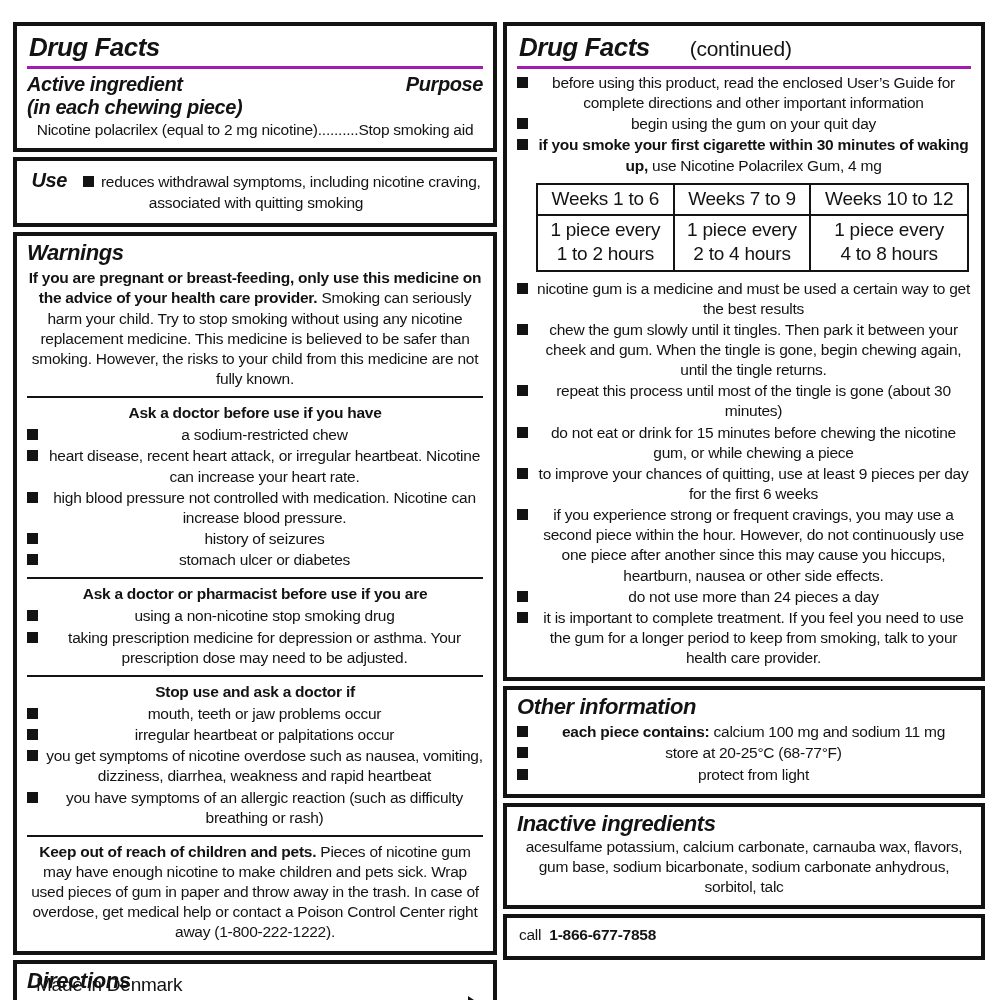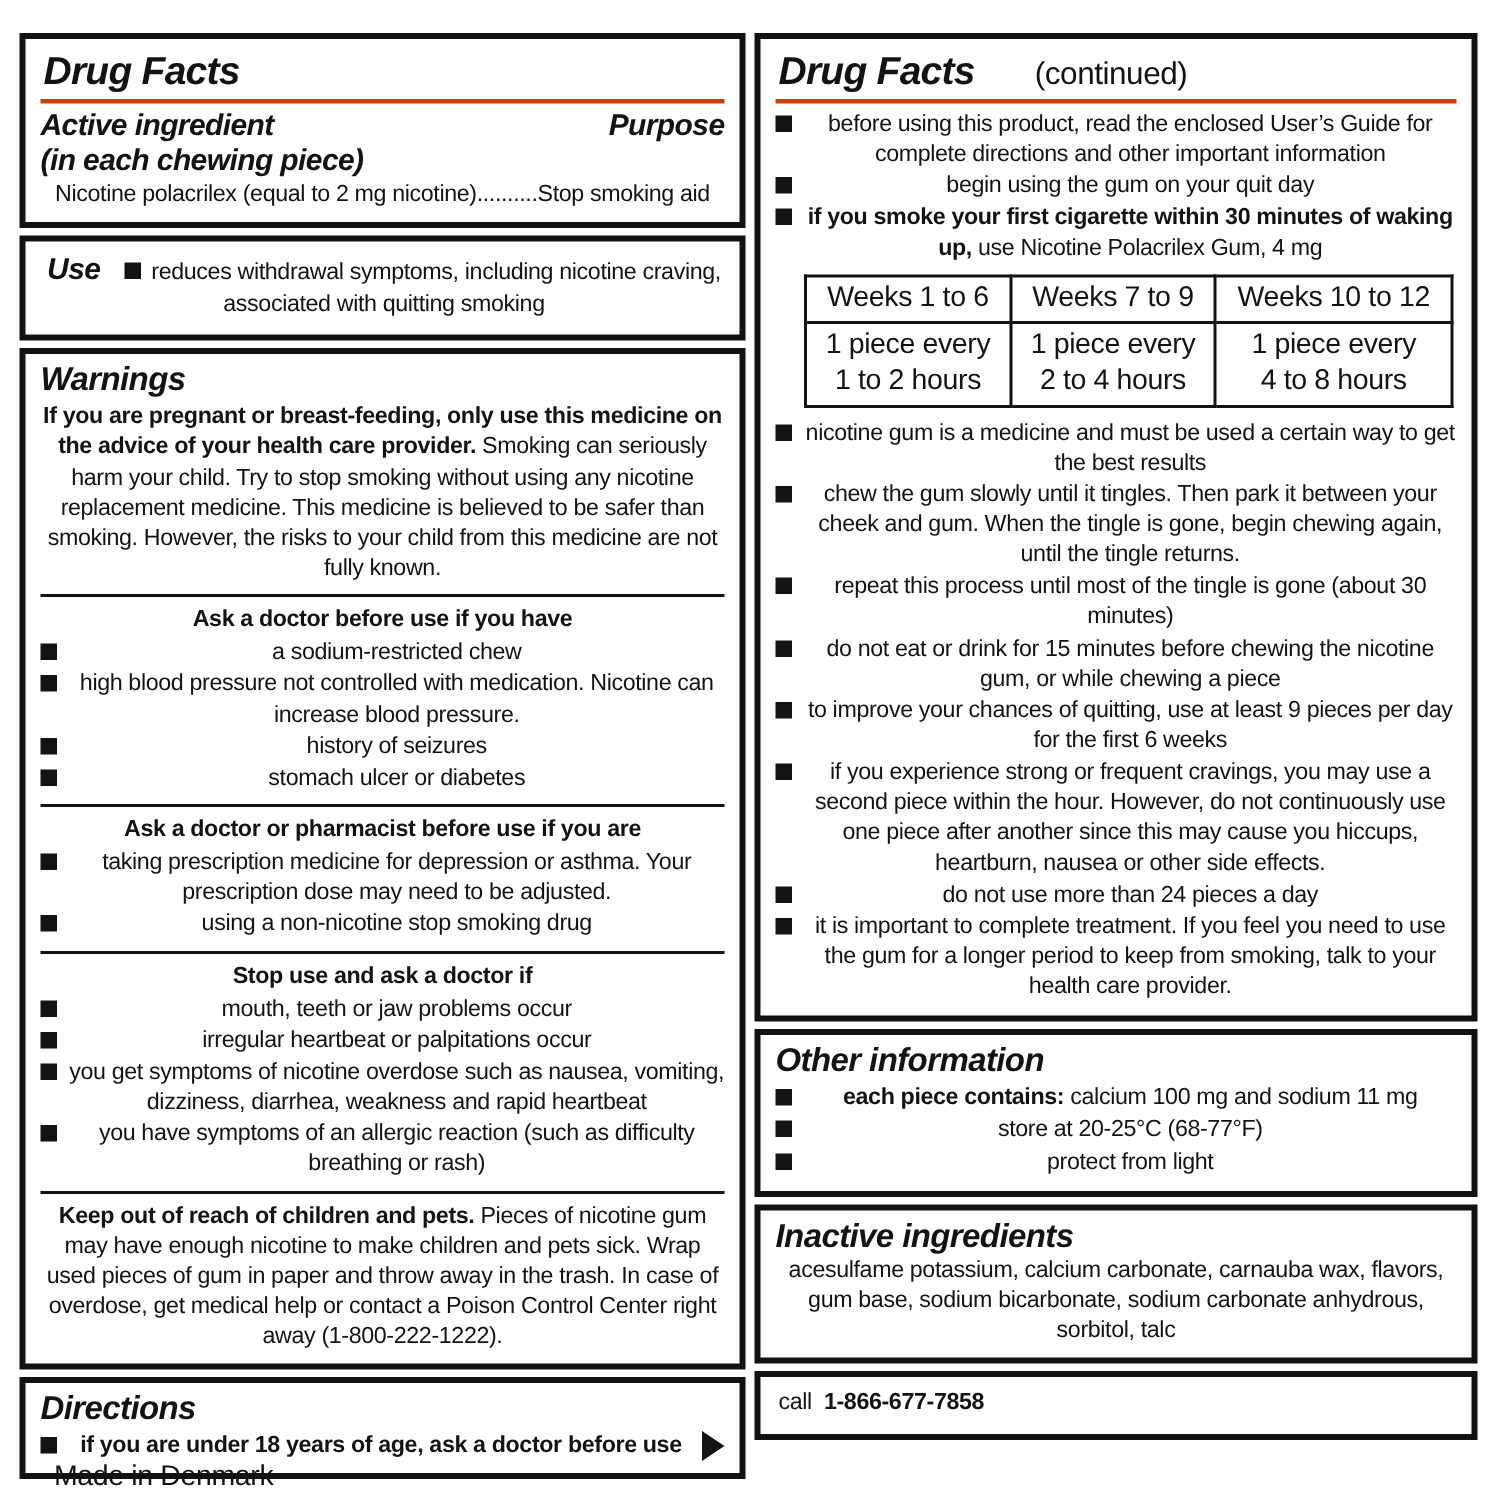--- a/index.html
+++ b/index.html
@@ -9,21 +9,21 @@
     font-family:"Liberation Sans", sans-serif;
     color:#131313;
     -webkit-font-smoothing:antialiased;
   }
   .col { position:absolute; top:22px; display:flex; flex-direction:column; gap:5px; }
   .col-left  { left:13px;  width:484px; }
   .col-right { left:503px; width:482px; }
   .box { border:4px solid #131313; background:#fff; padding:4px 10px 8px 10px; }
 
   .facts-title-row { display:flex; align-items:baseline; gap:8px;
-    border-bottom:3px solid #c2410c; padding:2px 0 3px 2px; margin-bottom:4px; }
+    border-bottom:3px solid #a21caf; padding:2px 0 3px 2px; margin-bottom:4px; }
   .facts-title { font-size:26px; font-weight:bold; font-style:italic; letter-spacing:-0.5px; }
   .facts-cont  { font-size:21px; font-weight:normal; font-style:normal; letter-spacing:-0.3px;margin-left:32px; }
 
   .h2 { font-size:20px; font-weight:bold; font-style:italic; letter-spacing:-0.4px; }
   .h1 { font-size:22px; font-weight:bold; font-style:italic; letter-spacing:-0.4px; }
   .body-t { font-size:15.5px; line-height:1.3; letter-spacing:-0.25px;text-align:center; }
   .bold { font-weight:bold; }
 
   .ai-row { display:flex; justify-content:space-between; align-items:baseline; margin-top:2px; }
   .ai-line { margin-top:1px; }
@@ -76,31 +76,32 @@
   </div>
 
   <div class="box">
     <div class="h1">Warnings</div>
     <div class="body-t wsec-first"><span class="bold">If you are pregnant or breast-feeding, only use this medicine on the advice of your health care provider.</span><span> Smoking can seriously harm your child. Try to stop smoking without using any nicotine replacement medicine. This medicine is believed to be safer than smoking. However, the risks to your child from this medicine are not fully known.</span></div>
 
     <div class="wsec">
       <div class="body-t bold">Ask a doctor before use if you have</div>
       <ul class="blist body-t">
         <li><span class="sq"></span><span>a sodium-restricted chew</span></li>
+        <li><span class="sq"></span><span>heart disease, recent heart attack, or irregular heartbeat. Nicotine can increase your heart rate.</span></li>
         <li><span class="sq"></span><span>high blood pressure not controlled with medication. Nicotine can increase blood pressure.</span></li>
         <li><span class="sq"></span><span>history of seizures</span></li>
         <li><span class="sq"></span><span>stomach ulcer or diabetes</span></li>
       </ul>
     </div>
 
     <div class="wsec">
       <div class="body-t bold">Ask a doctor or pharmacist before use if you are</div>
       <ul class="blist body-t">
+        <li><span class="sq"></span><span>using a non-nicotine stop smoking drug</span></li>
         <li><span class="sq"></span><span>taking prescription medicine for depression or asthma. Your prescription dose may need to be adjusted.</span></li>
-        <li><span class="sq"></span><span>using a non-nicotine stop smoking drug</span></li>
       </ul>
     </div>
 
     <div class="wsec">
       <div class="body-t bold">Stop use and ask a doctor if</div>
       <ul class="blist body-t">
         <li><span class="sq"></span><span>mouth, teeth or jaw problems occur</span></li>
         <li><span class="sq"></span><span>irregular heartbeat or palpitations occur</span></li>
         <li><span class="sq"></span><span>you get symptoms of nicotine overdose such as nausea, vomiting, dizziness, diarrhea, weakness and rapid heartbeat</span></li>
         <li><span class="sq"></span><span>you have symptoms of an allergic reaction (such as difficulty breathing or rash)</span></li>

